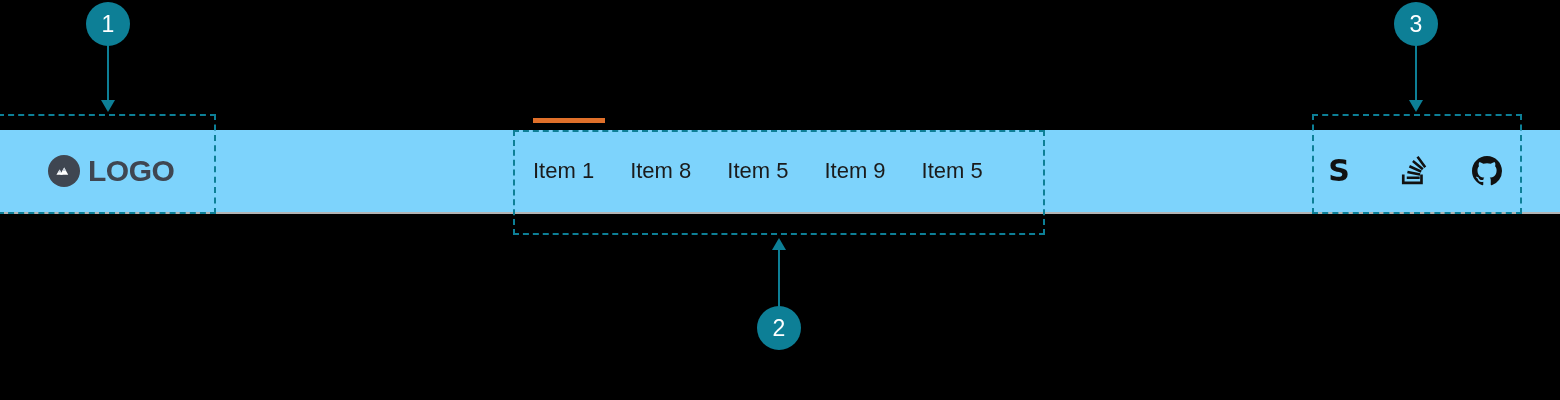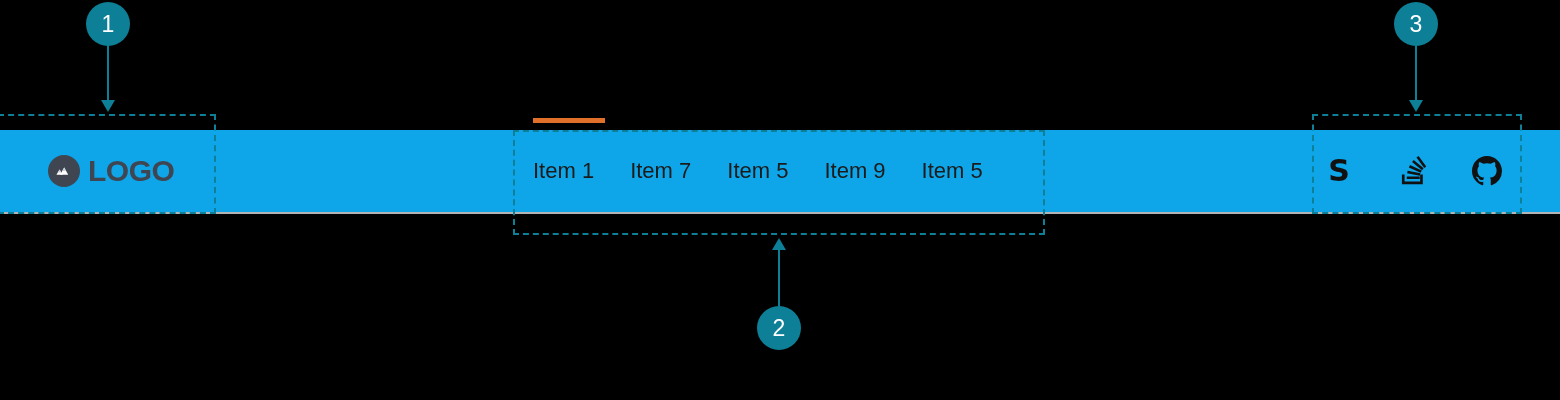--- a/index.html
+++ b/index.html
@@ -19,21 +19,21 @@
     overflow: hidden;
   }
 
   
   .header {
     position: absolute;
     left: 0;
     top: 130px;
     width: 1560px;
     height: 84px;
-    background: #0ea5e9;
+    background: #7dd3fc;
     border-bottom: 2px solid #b4b4b4;
     box-sizing: border-box;
   }
 
   
   .brand {
     position: absolute;
     left: 48px;
     top: 0;
     height: 82px;
@@ -180,21 +180,21 @@
           <polygon points="3.4,14.8 6.6,9.4 9.8,14.8" fill="#ffffff"></polygon>
           <polygon points="11.2,7.4 13.2,11.1 9.2,11.1" fill="#c9d2dc"></polygon>
           <polygon points="6.6,9.4 8.3,12.4 4.9,12.4" fill="#c9d2dc"></polygon>
         </svg>
       </span>
       <span class="brand-text">LOGO</span>
     </a>
 
     <nav class="nav">
       <a class="nav-item active" href="#">Item 1</a>
-      <a class="nav-item" href="#">Item 7</a>
+      <a class="nav-item" href="#">Item 8</a>
       <a class="nav-item" href="#">Item 5</a>
       <a class="nav-item" href="#">Item 9</a>
       <a class="nav-item" href="#">Item 5</a>
     </nav>
 
     <div class="social">
 
       <a class="social-link" href="#">
         <span class="sessionize-s">S</span>
       </a>

